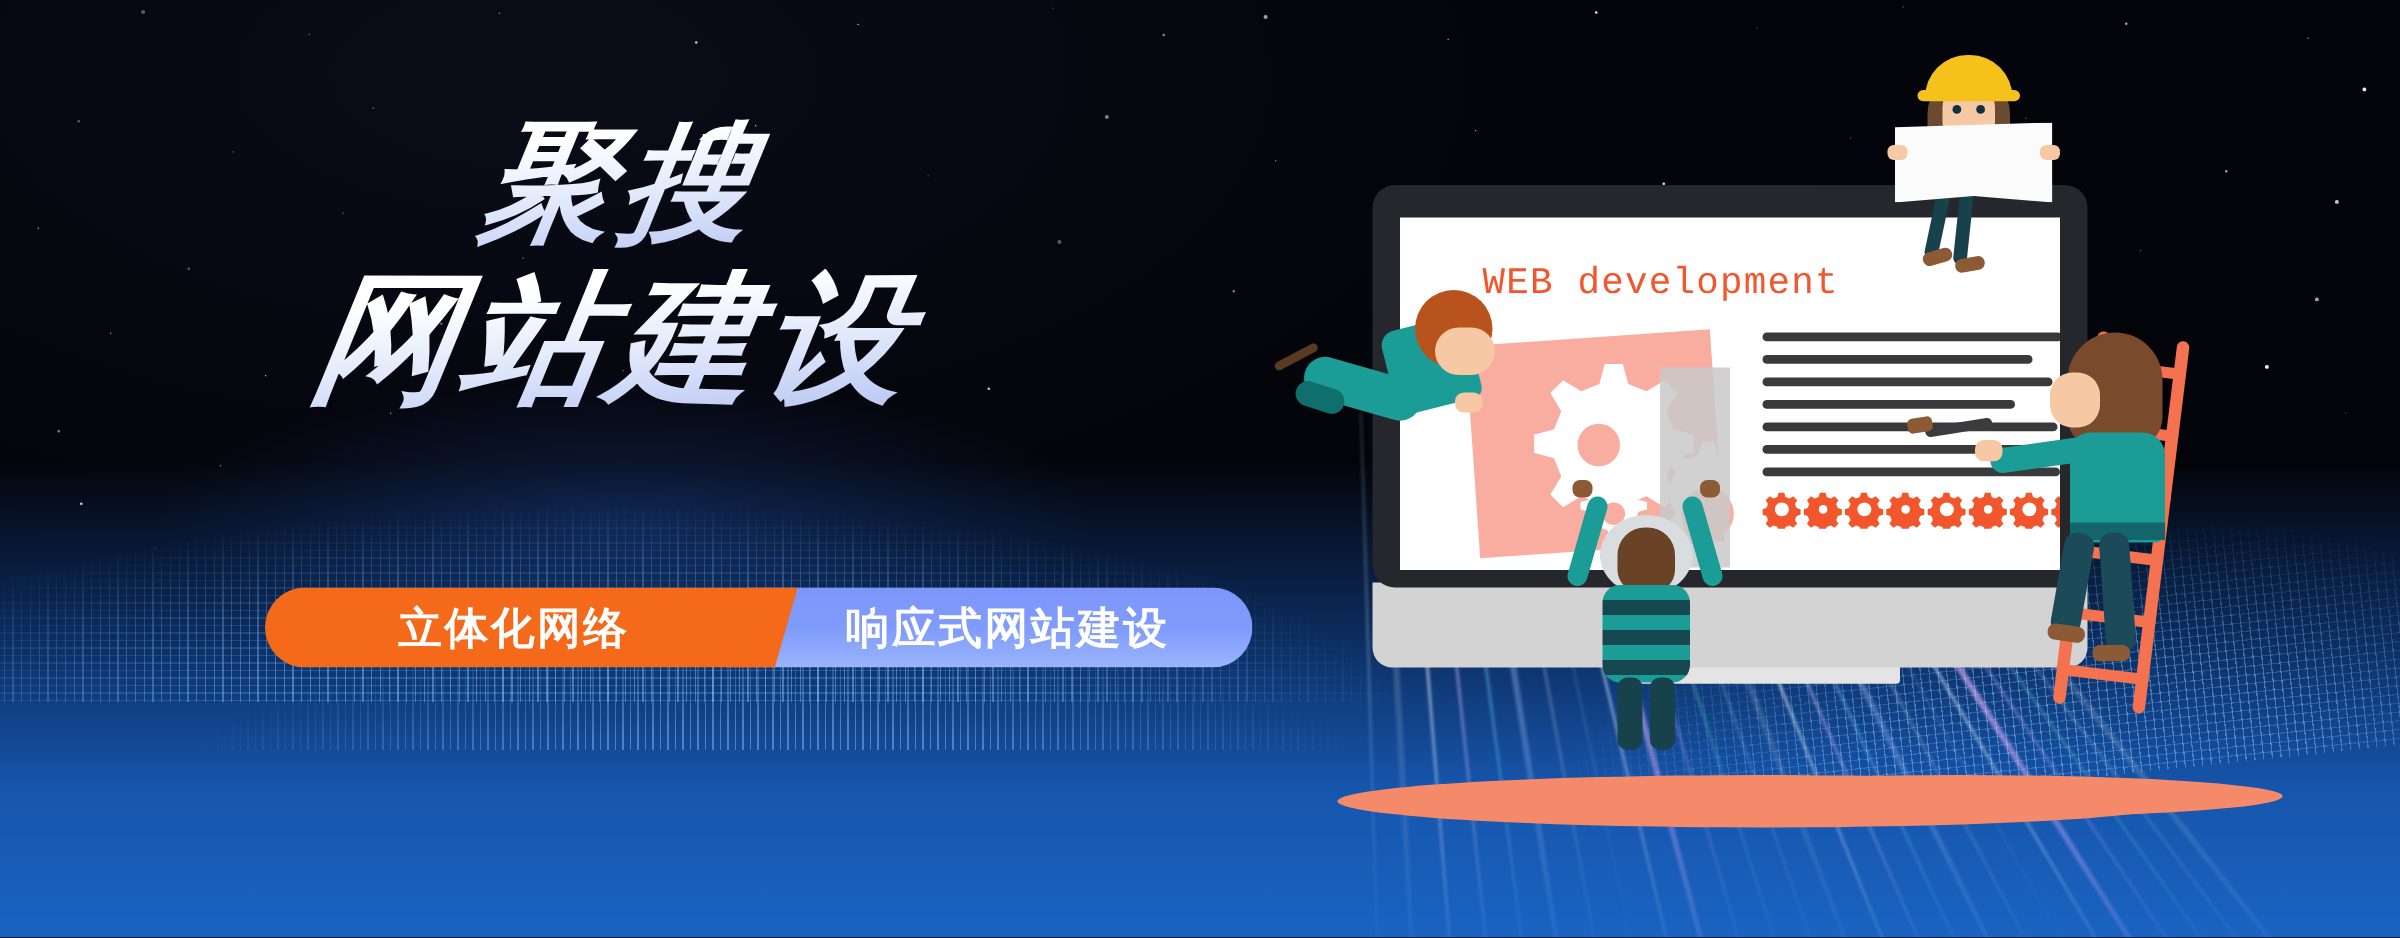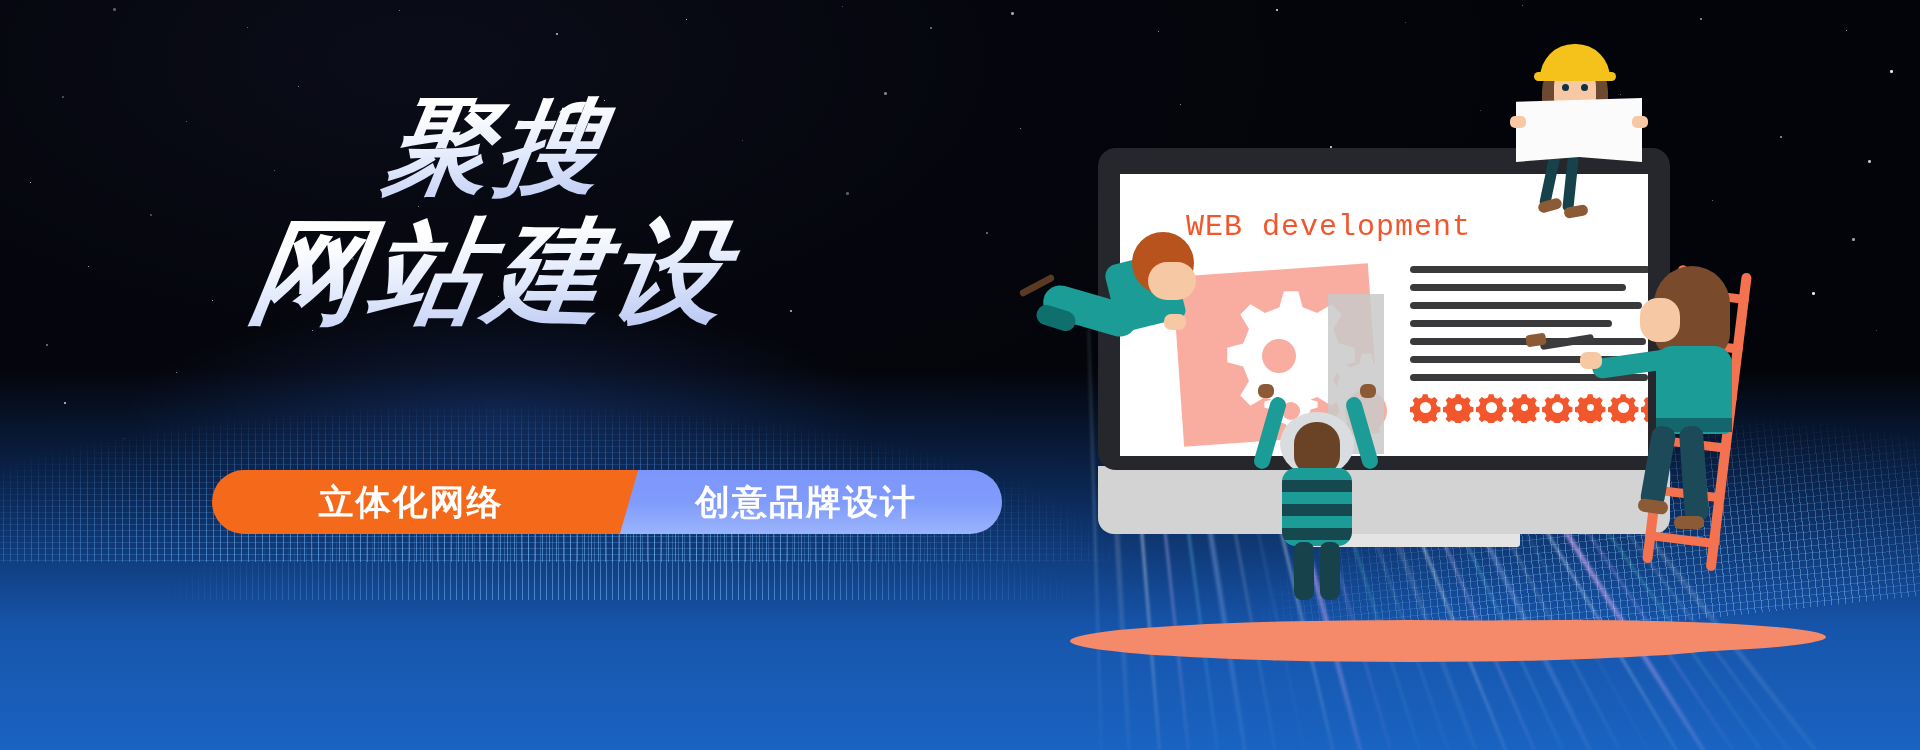--- a/index.html
+++ b/index.html
@@ -275,21 +275,21 @@
   <div class="headline">
     <div class="title-line" id="title1">聚搜</div>
     <div class="title-line" id="title2">网站建设</div>
   </div>
 
   <div class="pill">
     <div class="pill-left">
       <span class="pill-text">立体化网络</span>
     </div>
     <div class="pill-right">
-      <span class="pill-text">创意品牌设计</span>
+      <span class="pill-text">响应式网站建设</span>
     </div>
   </div>
 
 
   <div class="illus">
 
     <div class="ground"></div>
     <div class="ground2"></div>
 
     <div class="mon-neck"></div>

